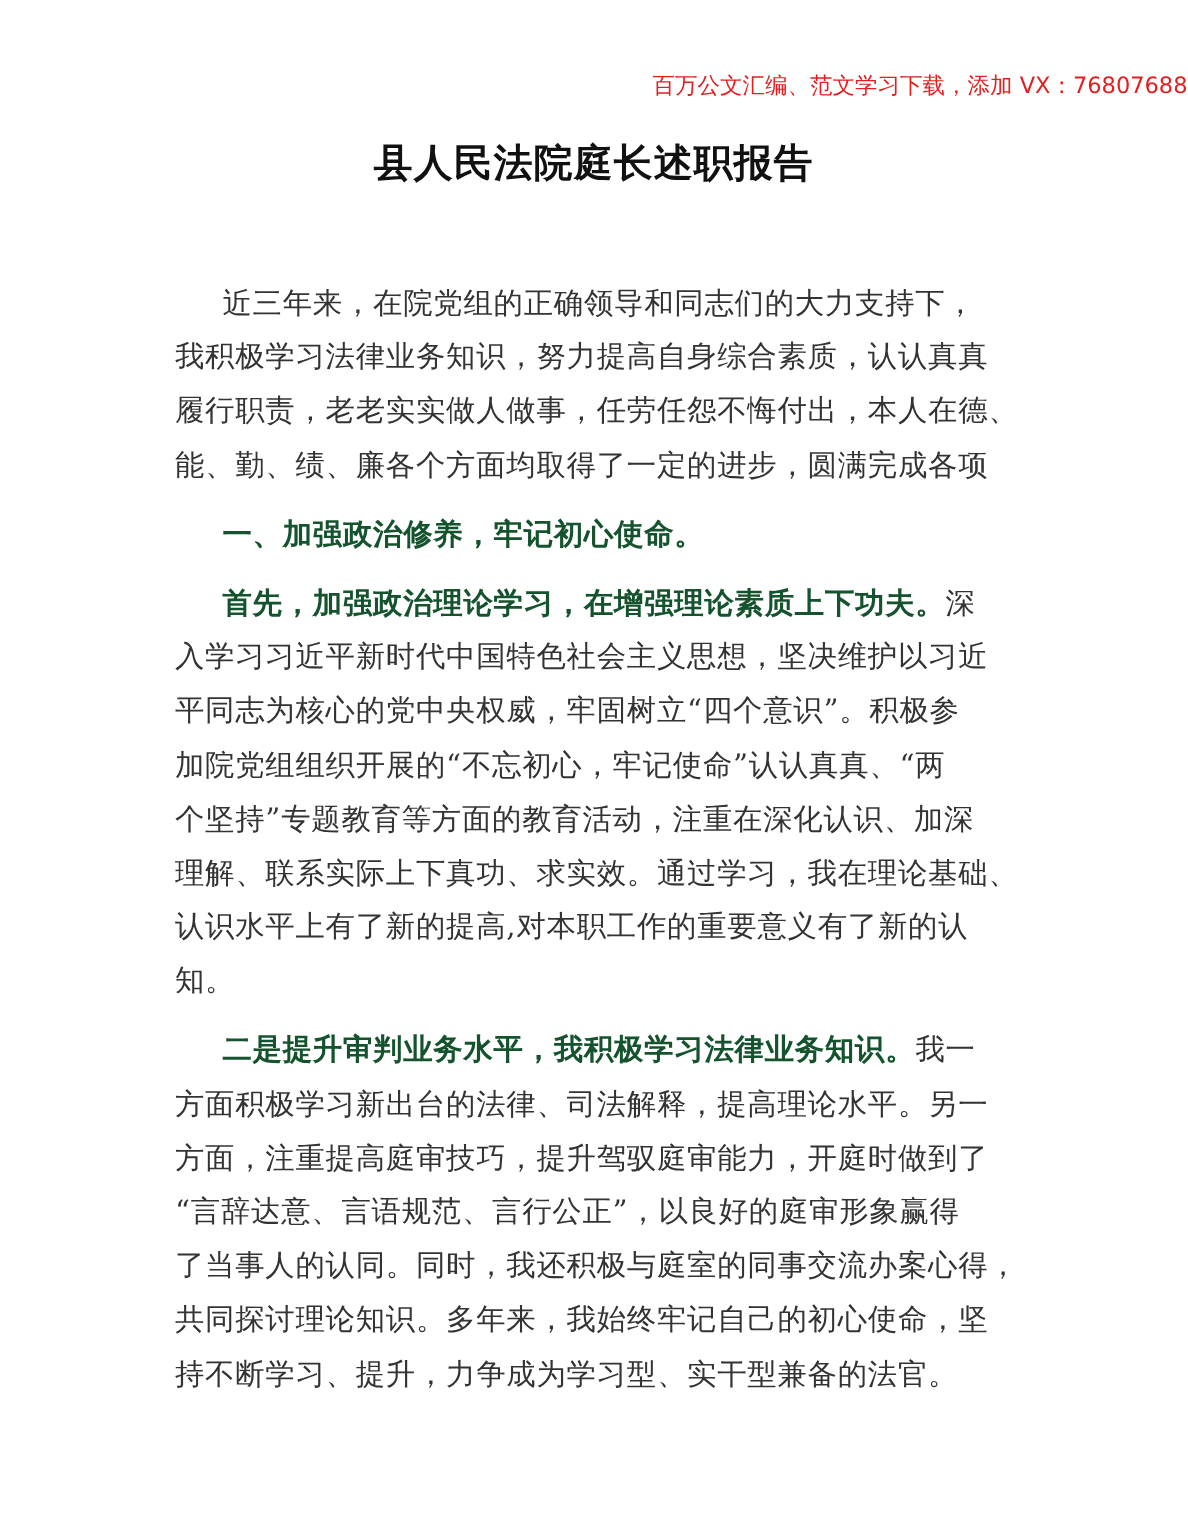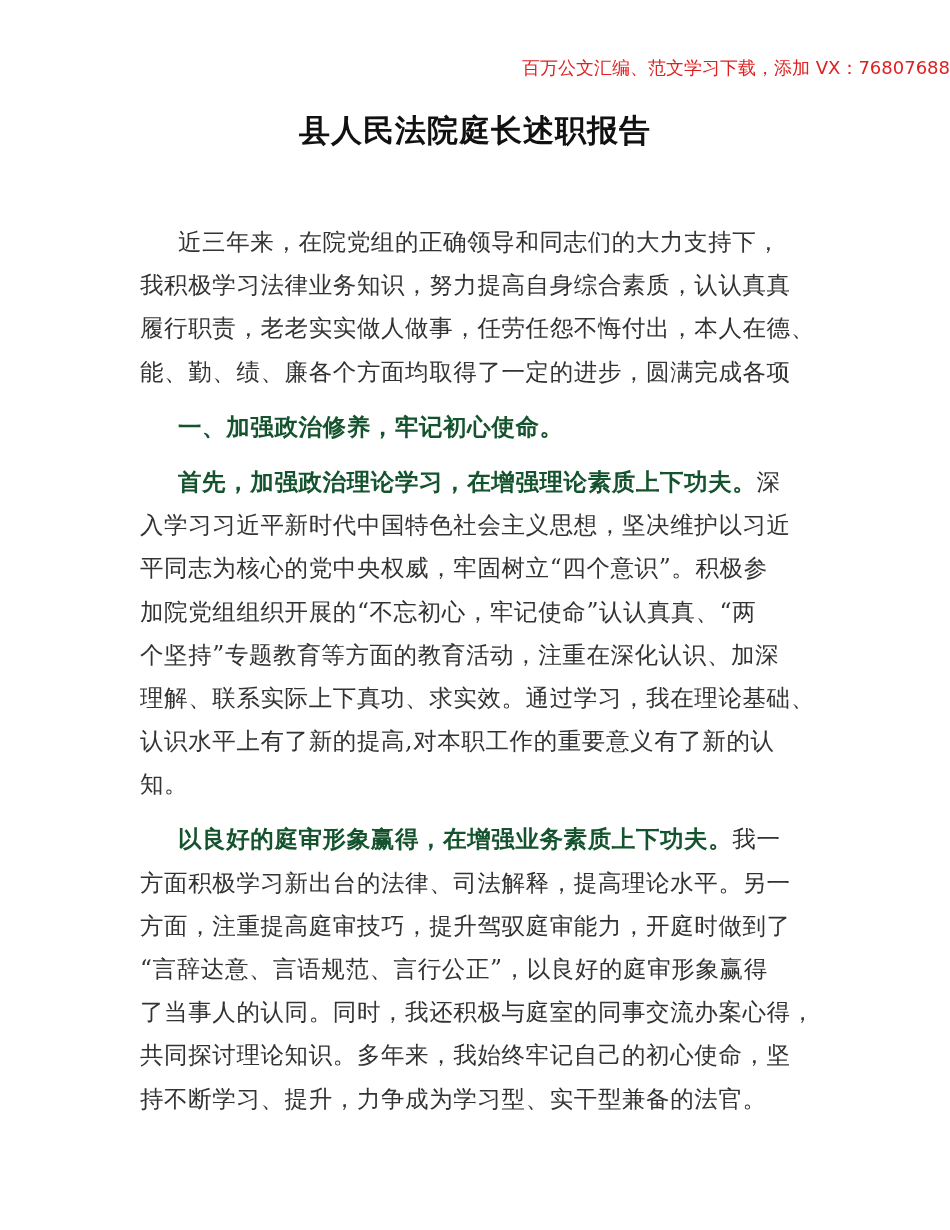--- a/index.html
+++ b/index.html
@@ -33,21 +33,21 @@
     <div class="line">入学习习近平新时代中国特色社会主义思想，坚决维护以习近</div>
     <div class="line">平同志为核心的党中央权威，牢固树立“四个意识”。积极参</div>
     <div class="line">加院党组组织开展的“不忘初心，牢记使命”认认真真、“两</div>
     <div class="line">个坚持”专题教育等方面的教育活动，注重在深化认识、加深</div>
     <div class="line">理解、联系实际上下真功、求实效。通过学习，我在理论基础、</div>
     <div class="line">认识水平上有了新的提高,对本职工作的重要意义有了新的认</div>
     <div class="line">知。</div>
   </div>
   <div class="gap"></div>
   <div>
-    <div class="line indent"><span class="b">以良好的庭审形象赢得，在增强业务素质上下功夫。</span><span>我一</span></div>
+    <div class="line indent"><span class="b">二是提升审判业务水平，我积极学习法律业务知识。</span><span>我一</span></div>
     <div class="line">方面积极学习新出台的法律、司法解释，提高理论水平。另一</div>
     <div class="line">方面，注重提高庭审技巧，提升驾驭庭审能力，开庭时做到了</div>
     <div class="line">“言辞达意、言语规范、言行公正”，以良好的庭审形象赢得</div>
     <div class="line">了当事人的认同。同时，我还积极与庭室的同事交流办案心得，</div>
     <div class="line">共同探讨理论知识。多年来，我始终牢记自己的初心使命，坚</div>
     <div class="line">持不断学习、提升，力争成为学习型、实干型兼备的法官。</div>
   </div>
 </div>
 
 </body></html>

